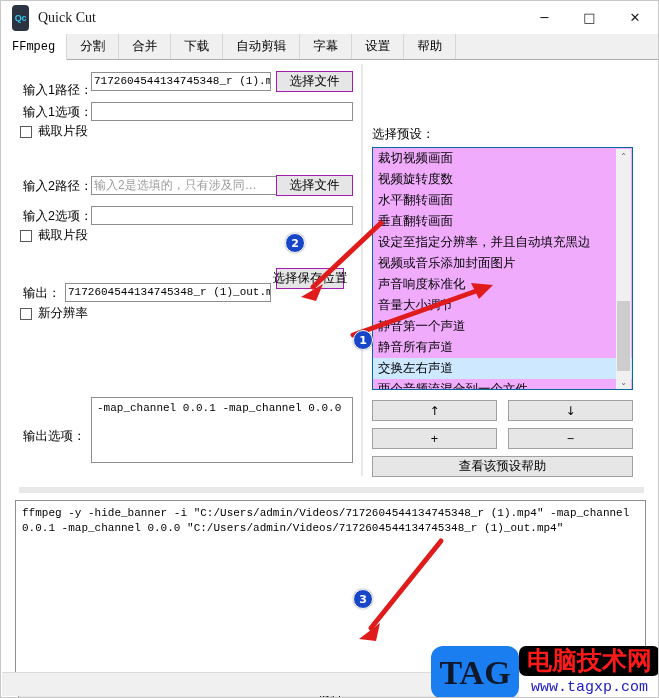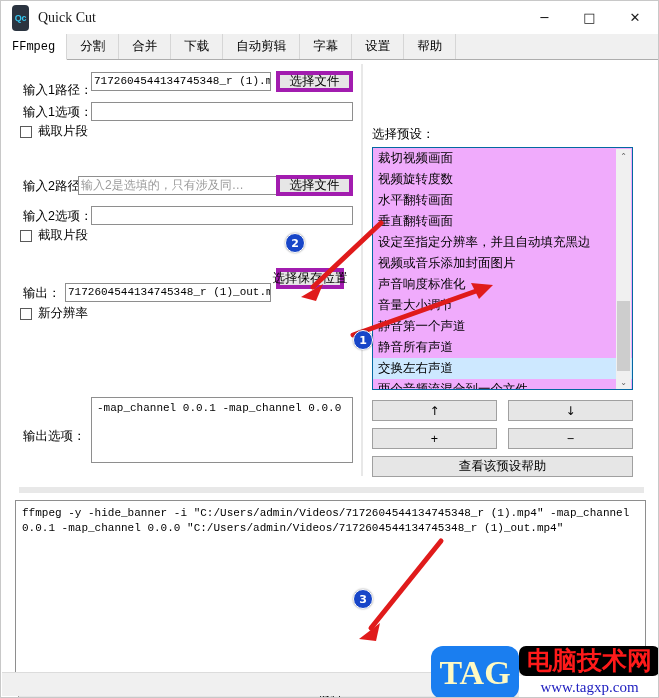--- a/index.html
+++ b/index.html
@@ -123,21 +123,21 @@
     overflow: hidden;
     white-space: nowrap;
     display: block;
   }
   .txtinput.placeholder {
     color: #9b9b9b;
     font-family: "Liberation Sans", sans-serif;
     font-size: 12px;
   }
   .btn {
-    border: 4px solid #a21caf;
+    border: 1px solid #a21caf;
     background: #e6e6e6;
     height: 21px;
     box-sizing: border-box;
     font-size: 12.5px;
     color: #000;
     display: flex; align-items: center; justify-content: center;
     white-space: nowrap;
   }
   .checkrow {
     position: absolute;
@@ -305,21 +305,21 @@
     position: absolute;
     left: 430px; top: 645px;
     width: 229px; height: 53px;
     display: flex; align-items: stretch;
     z-index: 50;
   }
   .wm-tag {
     width: 88px;
     background: #1a7ef0;
     border-radius: 12px;
-    color: #fef9c3;
+    color: #0f172a;
     font-size: 34px;
     font-weight: bold;
     display: flex; align-items: center; justify-content: center;
     font-family: "Liberation Serif", serif;
     letter-spacing: 0px;
   }
   .wm-right {
     flex: 1;
     display: flex; flex-direction: column;
     justify-content: center;
@@ -333,21 +333,21 @@
     line-height: 30px;
     font-family: "DejaVu Sans", sans-serif;
     border-radius: 7px;
   }
   .wm-url {
     background: #ffffff;
     color: #2020c0;
     font-size: 15px;
     text-align: center;
     line-height: 23px;
-    font-family: Liberation Serif, serif;
+    font-family: Liberation Mono, monospace;
   }
 </style>
 </head>
 <body>
 
 <div class="window">
 
   <div class="titlebar">
     <div class="app-icon">Qc</div>
     <div class="app-title">Quick Cut</div>
@@ -386,21 +386,21 @@
       <div class="txtinput" style="position:absolute; left:90px; top:42px; width:262px;"></div>
 
       <div class="checkrow" style="left:19px; top:63px;">
         <span class="checkbox"></span>
         <span class="check-label">截取片段</span>
       </div>
 
       <div class="field-row" style="left:22px; top:116px;">
         <span class="field-label">输入2路径：</span>
       </div>
-      <div class="txtinput placeholder" style="position:absolute; left:77px; top:116px; width:208px;">输入2是选填的，只有涉及同…</div>
+      <div class="txtinput placeholder" style="position:absolute; left:90px; top:116px; width:208px;">输入2是选填的，只有涉及同…</div>
       <div class="btn" style="position:absolute; left:275px; top:115px; width:77px;">选择文件</div>
 
       <div class="field-row" style="left:22px; top:146px;">
         <span class="field-label">输入2选项：</span>
       </div>
       <div class="txtinput" style="position:absolute; left:90px; top:146px; width:262px;"></div>
 
       <div class="checkrow" style="left:19px; top:167px;">
         <span class="checkbox"></span>
         <span class="check-label">截取片段</span>

